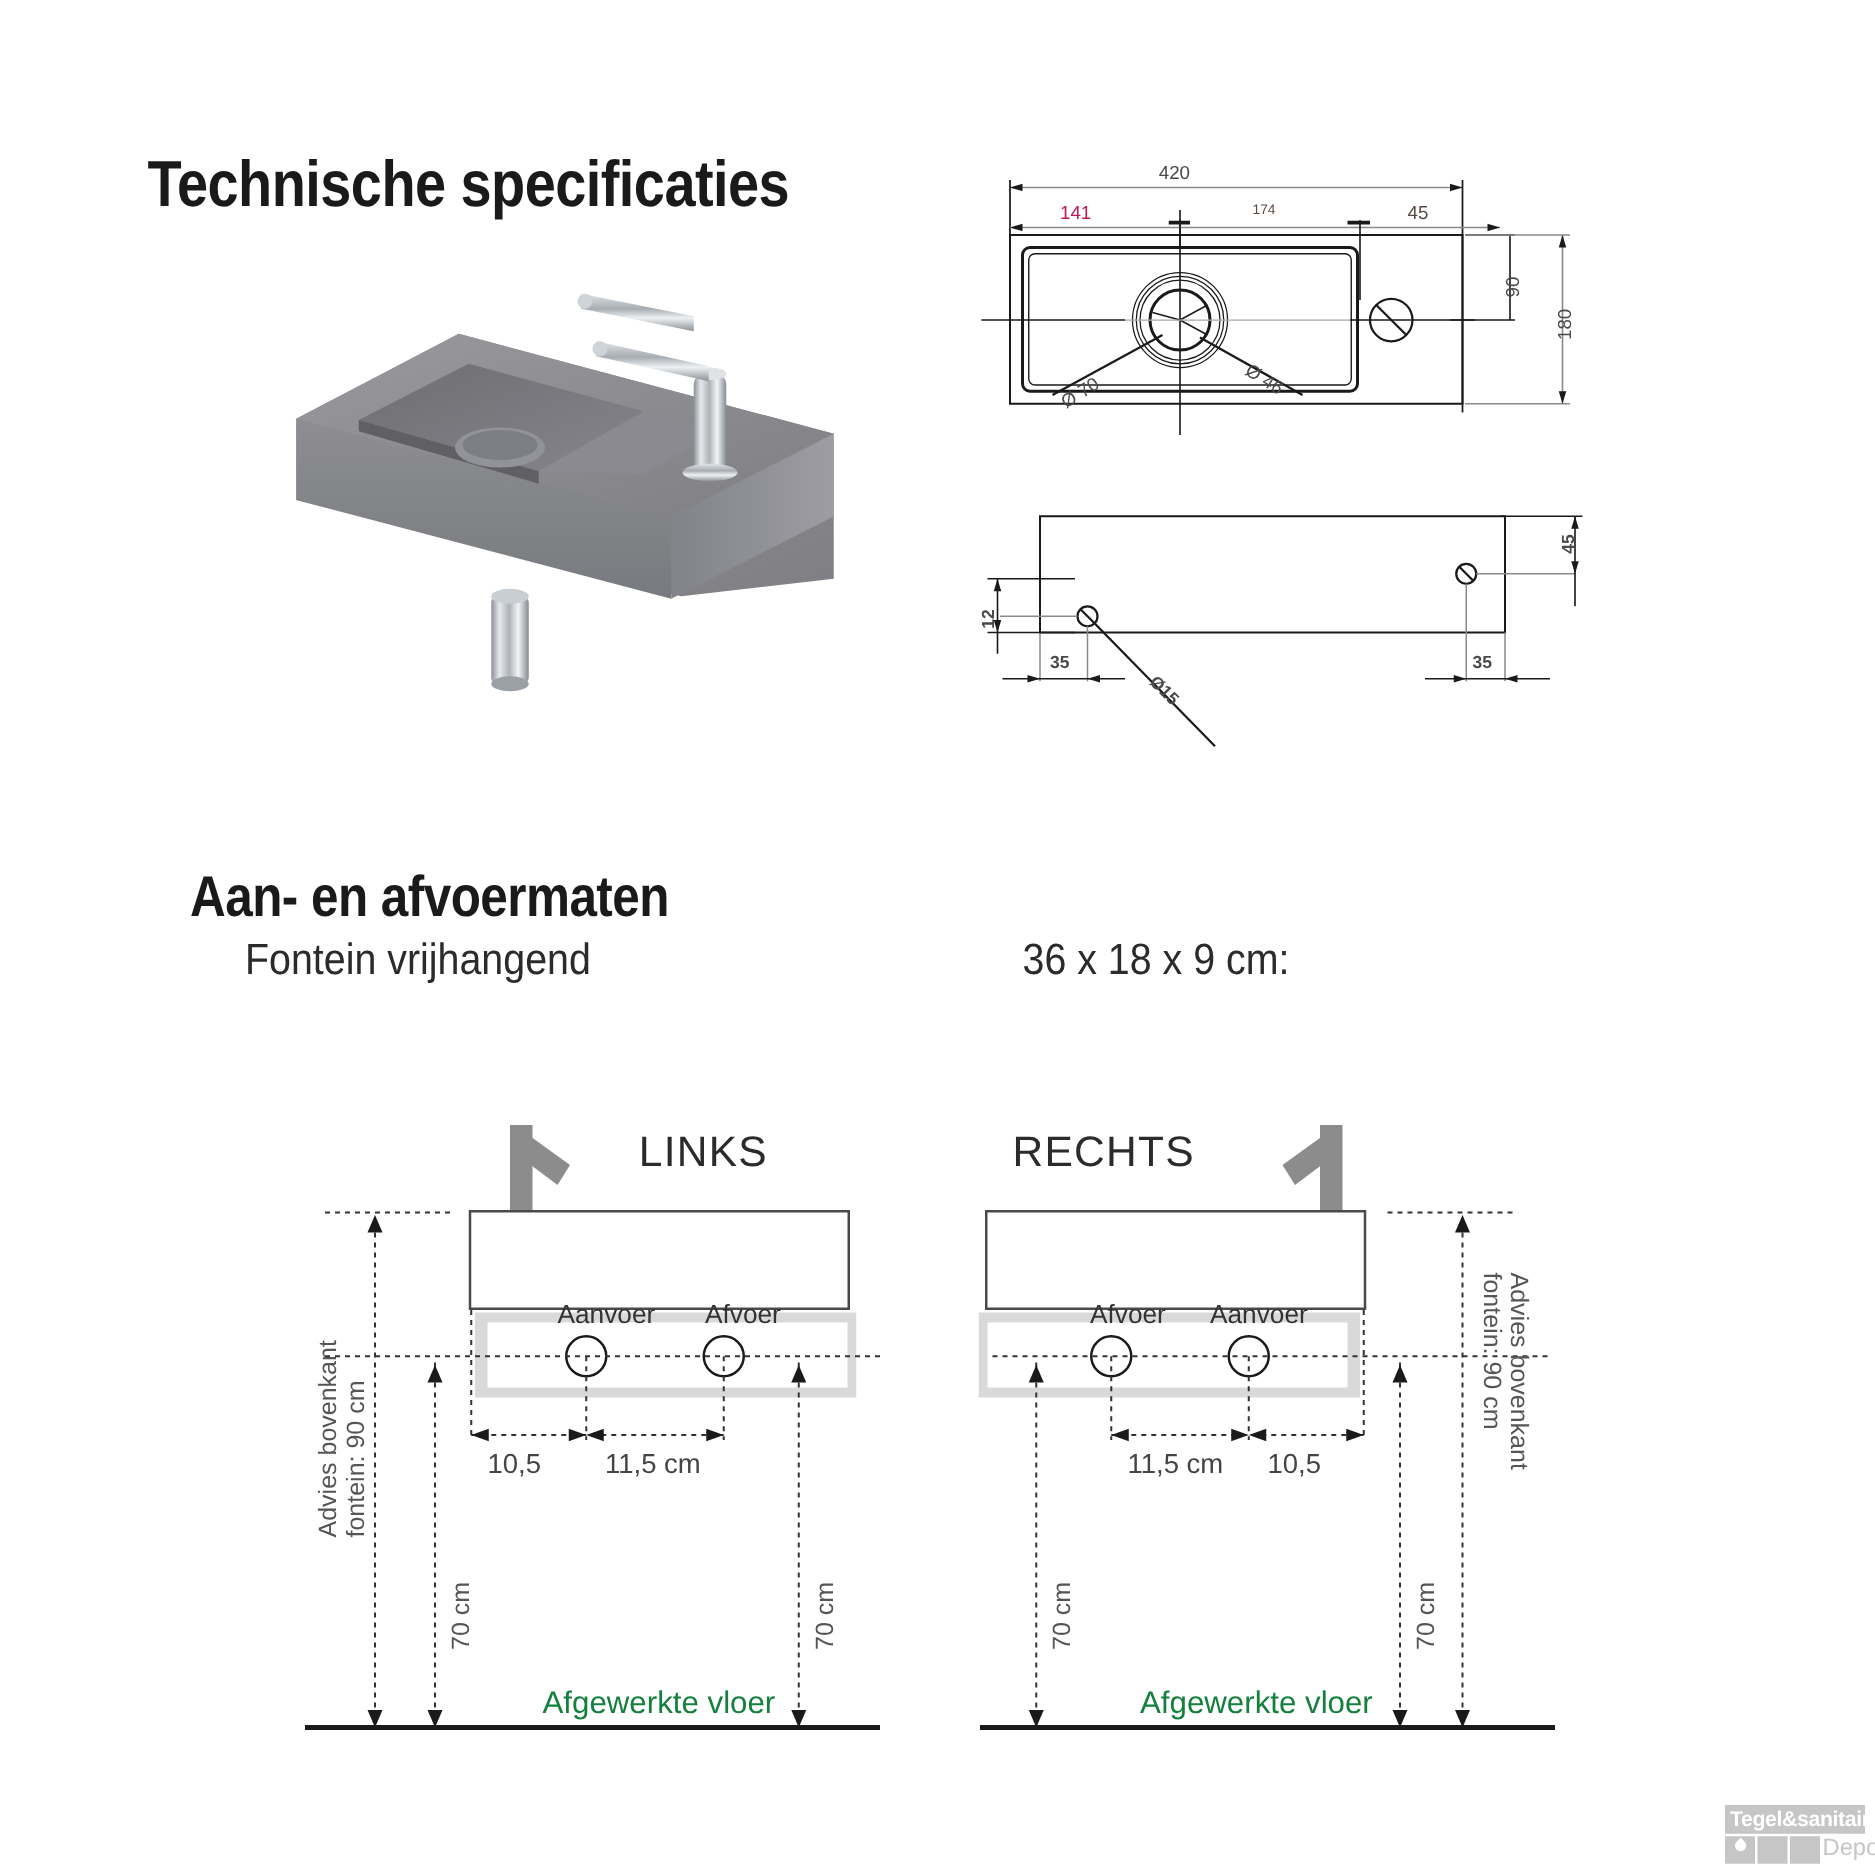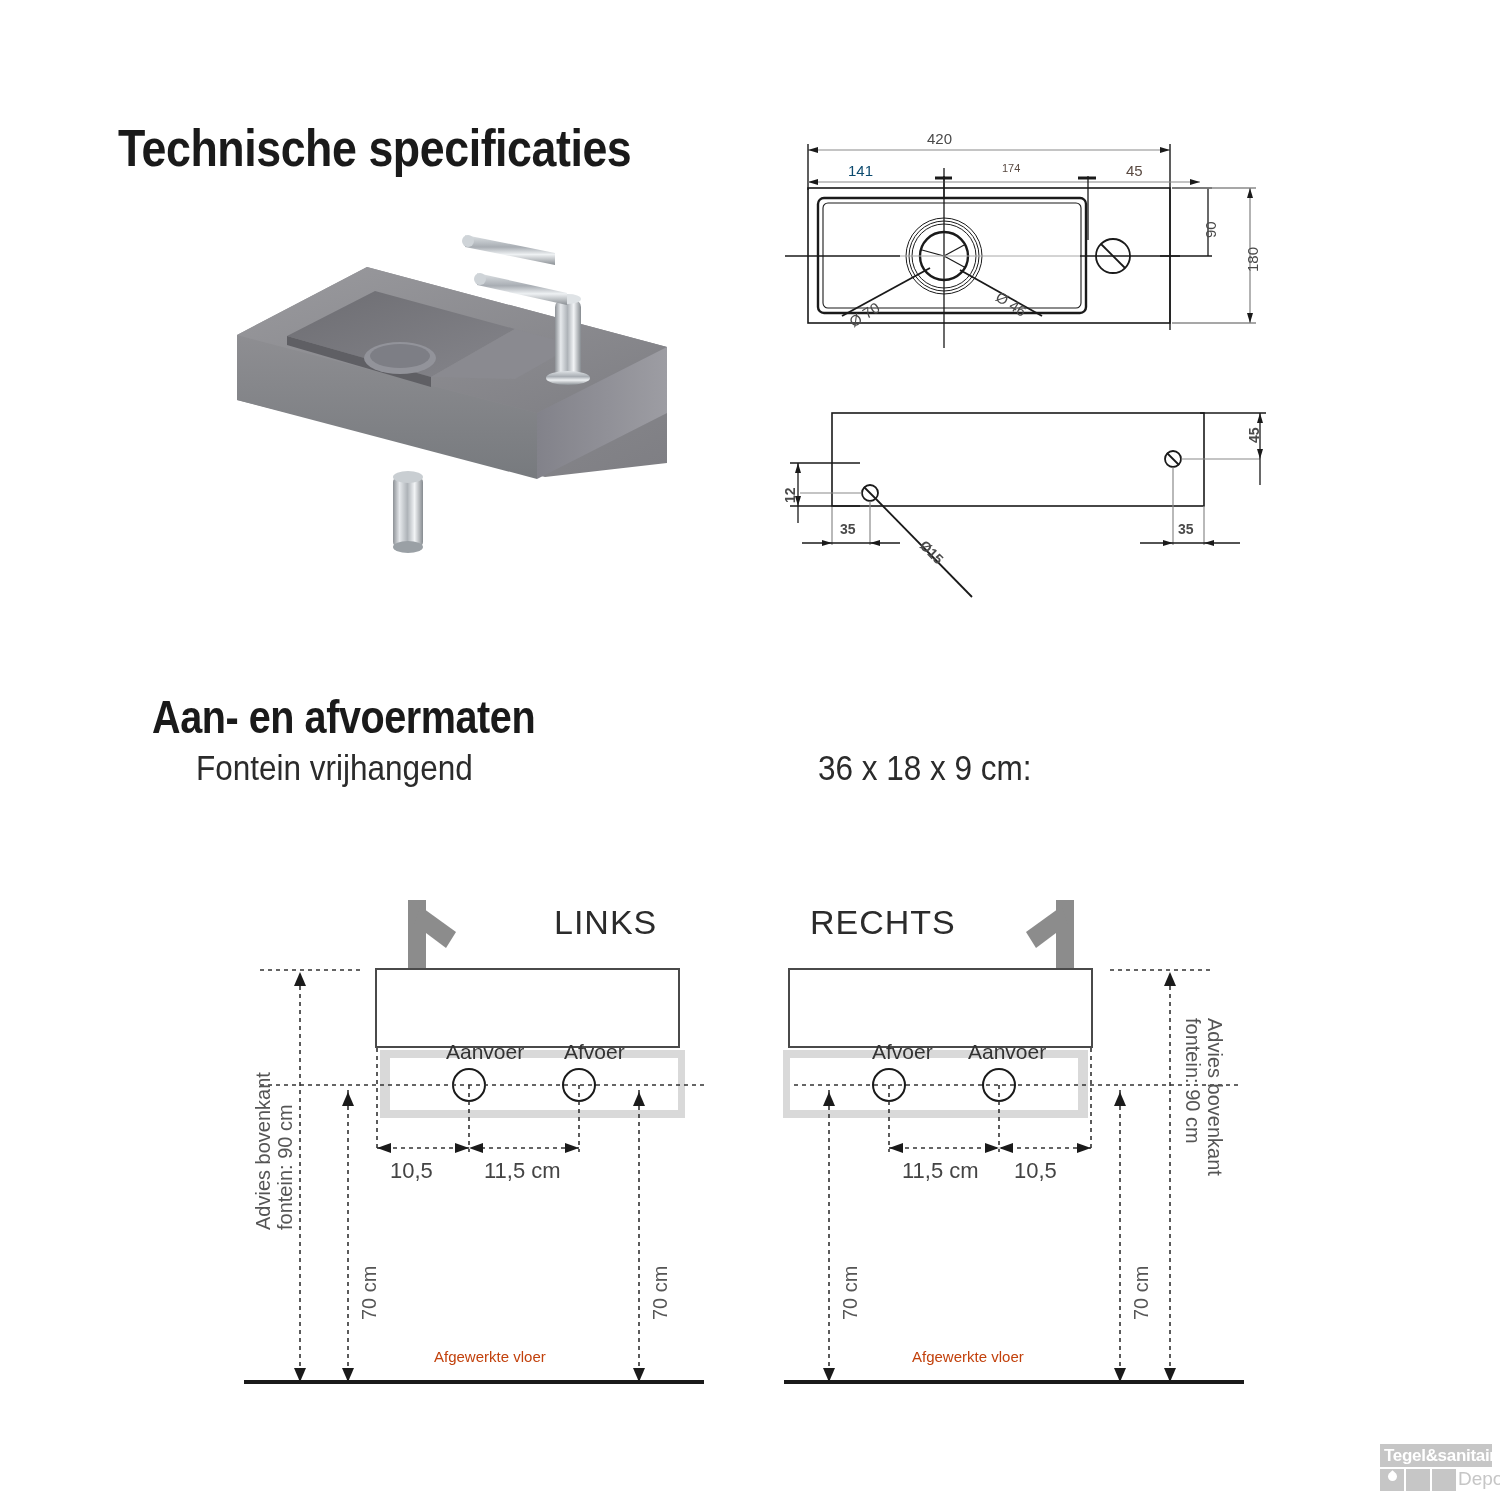--- a/index.html
+++ b/index.html
@@ -87,21 +87,21 @@
   }
 
   
   .side-label {
     position: absolute;
     font-size: 34px;
     color: #2b2b2b;
     letter-spacing: 1px;
     white-space: nowrap;
   }
-  #label-links  { left: 554px;  top: 903px; }
+  #label-links  { left: 511px;  top: 903px; }
   #label-rechts { left: 810px;  top: 903px; }
 
   .basin-box {
     position: absolute;
     border: 2px solid #4a4a4a;
     background: #ffffff;
     box-sizing: border-box;
   }
   .shelf-band {
     position: absolute;
@@ -125,22 +125,22 @@
     white-space: nowrap;
     margin-left: 16px;
   }
   .floor-line {
     position: absolute;
     height: 4px;
     background: #1a1a1a;
   }
   .floor-text {
     position: absolute;
-    font-size: 15px;
-    color: #c2410c;
+    font-size: 25px;
+    color: #15803d;
     white-space: nowrap;
   }
   .vert-note {
     position: absolute;
     font-size: 20px;
     color: #555;
     white-space: nowrap;
     line-height: 1.12;
   }
   .vert-note.up {
@@ -367,21 +367,21 @@
       </g>
 
       <g stroke="#1a1a1a" stroke-width="1.8">
         <line x1="150" y1="148" x2="62" y2="196"></line>
         <line x1="180" y1="150" x2="262" y2="196"></line>
       </g>
     </svg>
 
     
     <div class="dim-text" style="left:147px; top:10px; font-size:15px;">420</div>
-    <div class="dim-text" style="left:68px; top:42px; font-size:15px; color:#0c4a6e;">141</div>
+    <div class="dim-text" style="left:68px; top:42px; font-size:15px; color:#be185d;">141</div>
     <div class="dim-text" style="left:222px; top:42px; font-size:11px; color:#5a4a42;">174</div>
     <div class="dim-text" style="left:346px; top:42px; font-size:15px; color:#5a4a42;">45</div>
     <div class="dim-text rot" style="left:422px; top:118px; font-size:15px;">90</div>
     <div class="dim-text rot" style="left:464px; top:152px; font-size:15px;">180</div>
     <div class="dim-text lean-neg" style="left:66px; top:196px; font-size:15px;">Ø 70</div>
     <div class="dim-text lean" style="left:222px; top:168px; font-size:15px;">Ø 46</div>
   </div>
 
   <div class="dwg" id="side-view" style="left:760px; top:385px; width:540px; height:230px;font-weight:bold;">
     <svg width="540" height="230" viewBox="0 0 540 230">

